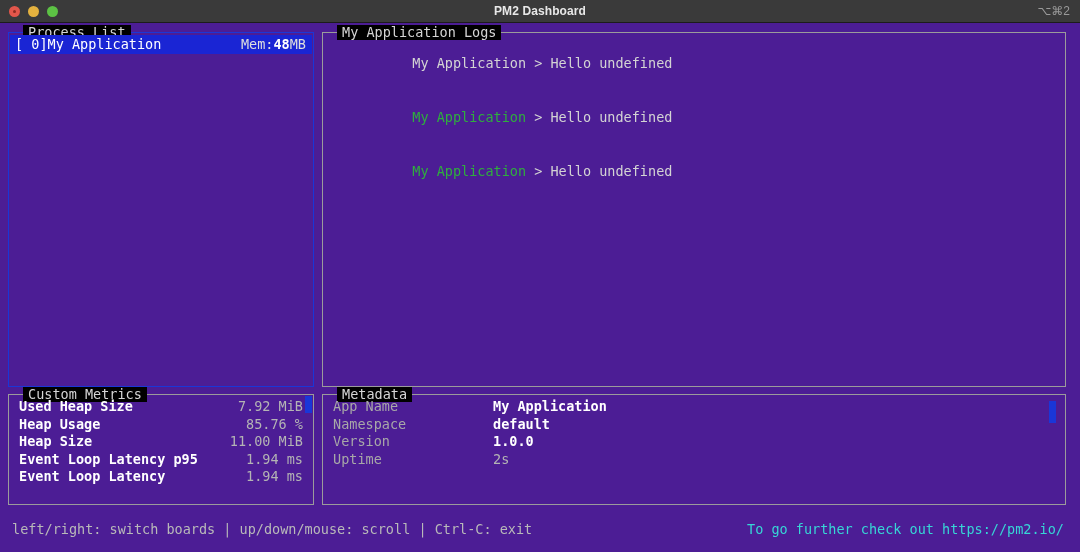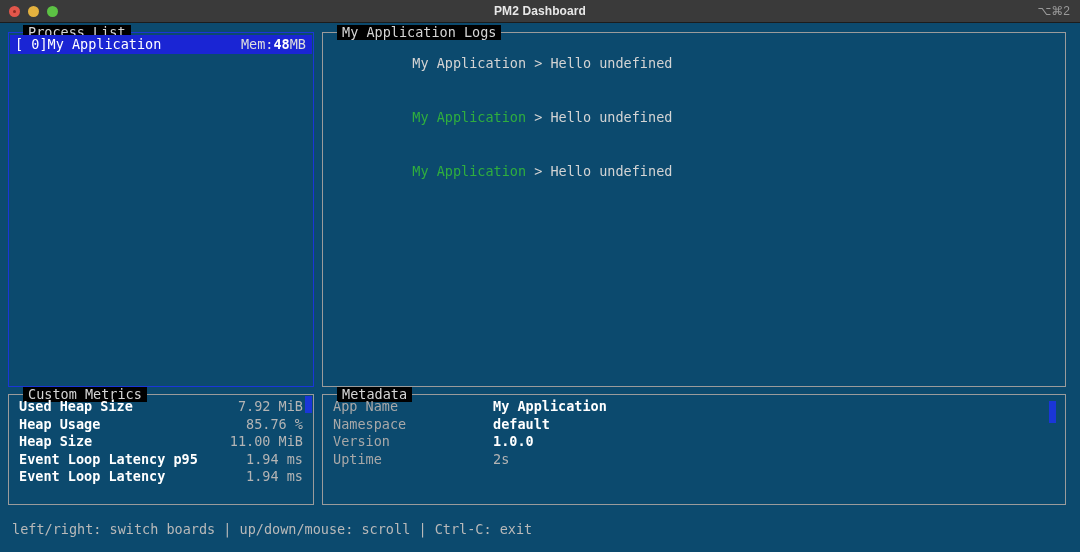--- a/index.html
+++ b/index.html
@@ -61,21 +61,21 @@
     font-family: "Liberation Sans", sans-serif;
     font-size: 12px;
     color: #9a9a9a;
   }
 
   
   .term {
     position: absolute;
     left: 0; top: 23px;
     width: 1080px; height: 529px;
-    background: #0c4a6e;
+    background: #4c1d95;
   }
 
   
   .panel {
     position: absolute;
     box-sizing: border-box;
     border: 1px solid #9b9b9b;
   }
   .panel.focused { border-color: #1a36d8; }
   .panel-title {
@@ -296,15 +296,16 @@
           <span class="kv-key">Uptime</span>
           <span class="kv-val">2s</span>
         </div>
       </div>
       <div class="scroll-thumb" id="meta-thumb"></div>
     </div>
   </div>
 
   <div class="statusbar">
     <div class="status-left">left/right: switch boards | up/down/mouse: scroll | Ctrl-C: exit</div>
+    <div class="status-right">To go further check out https://pm2.io/</div>
   </div>
 
 </div>
 
 </body></html>

